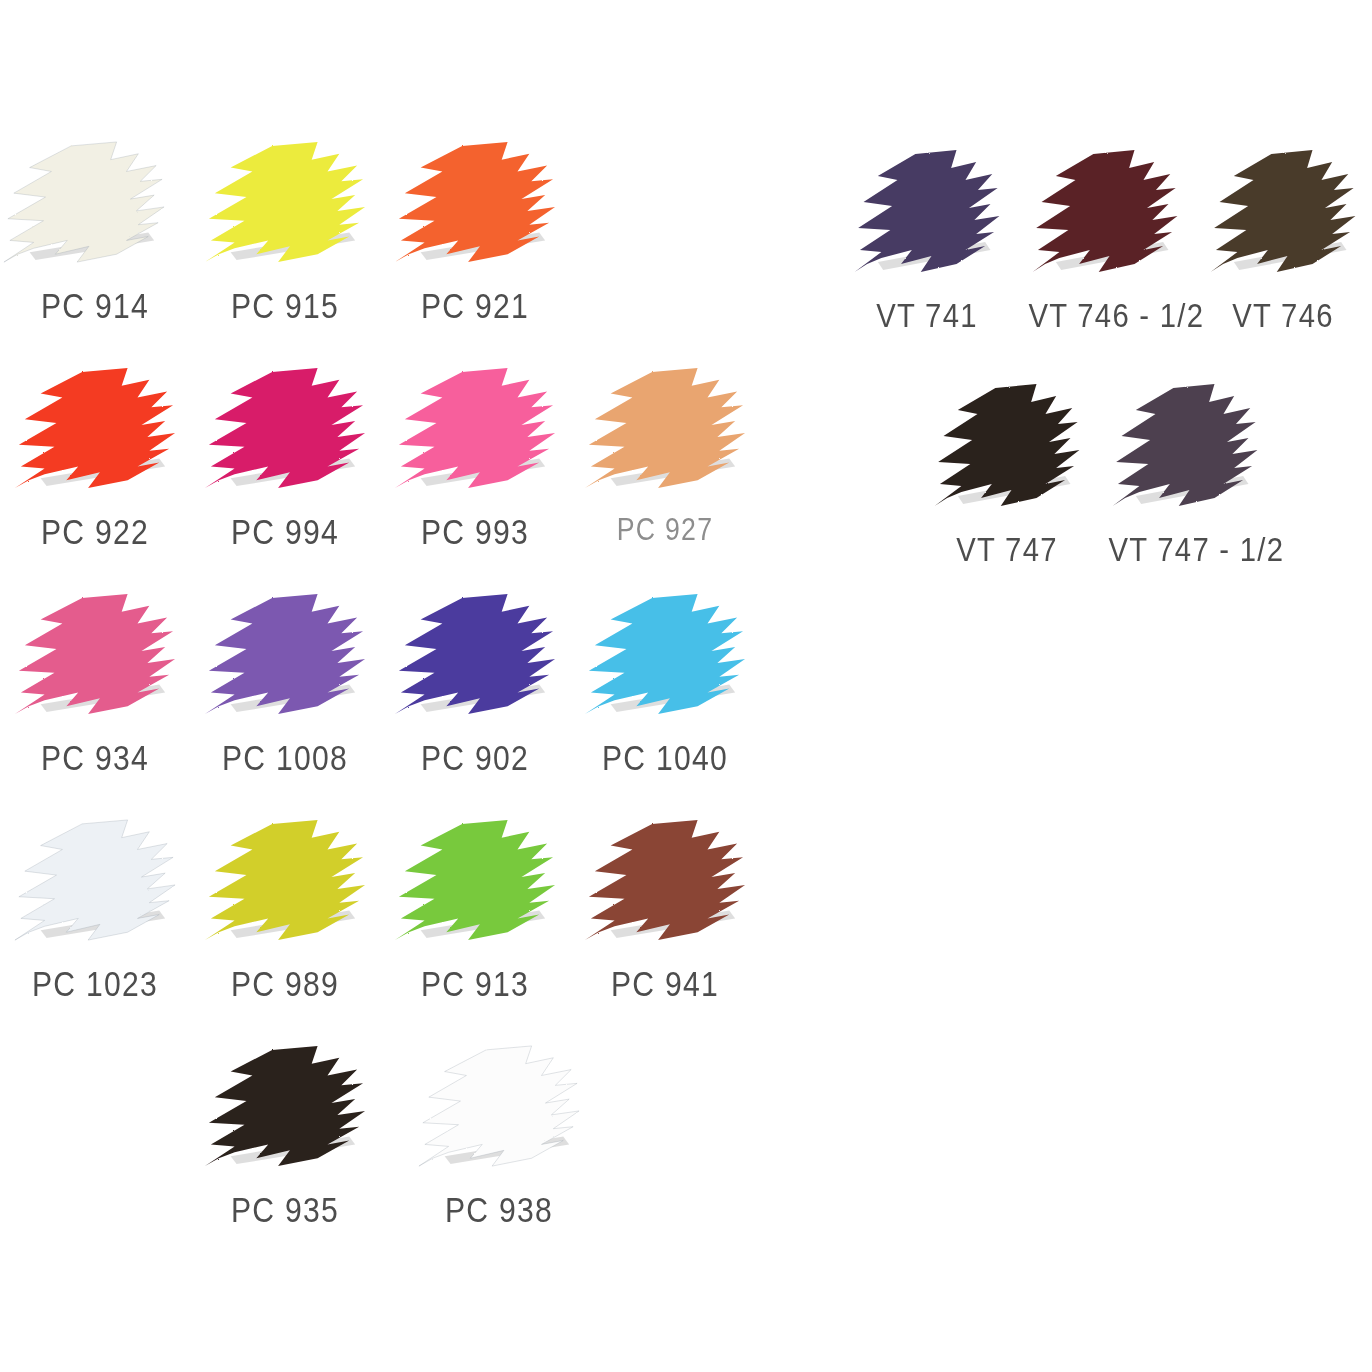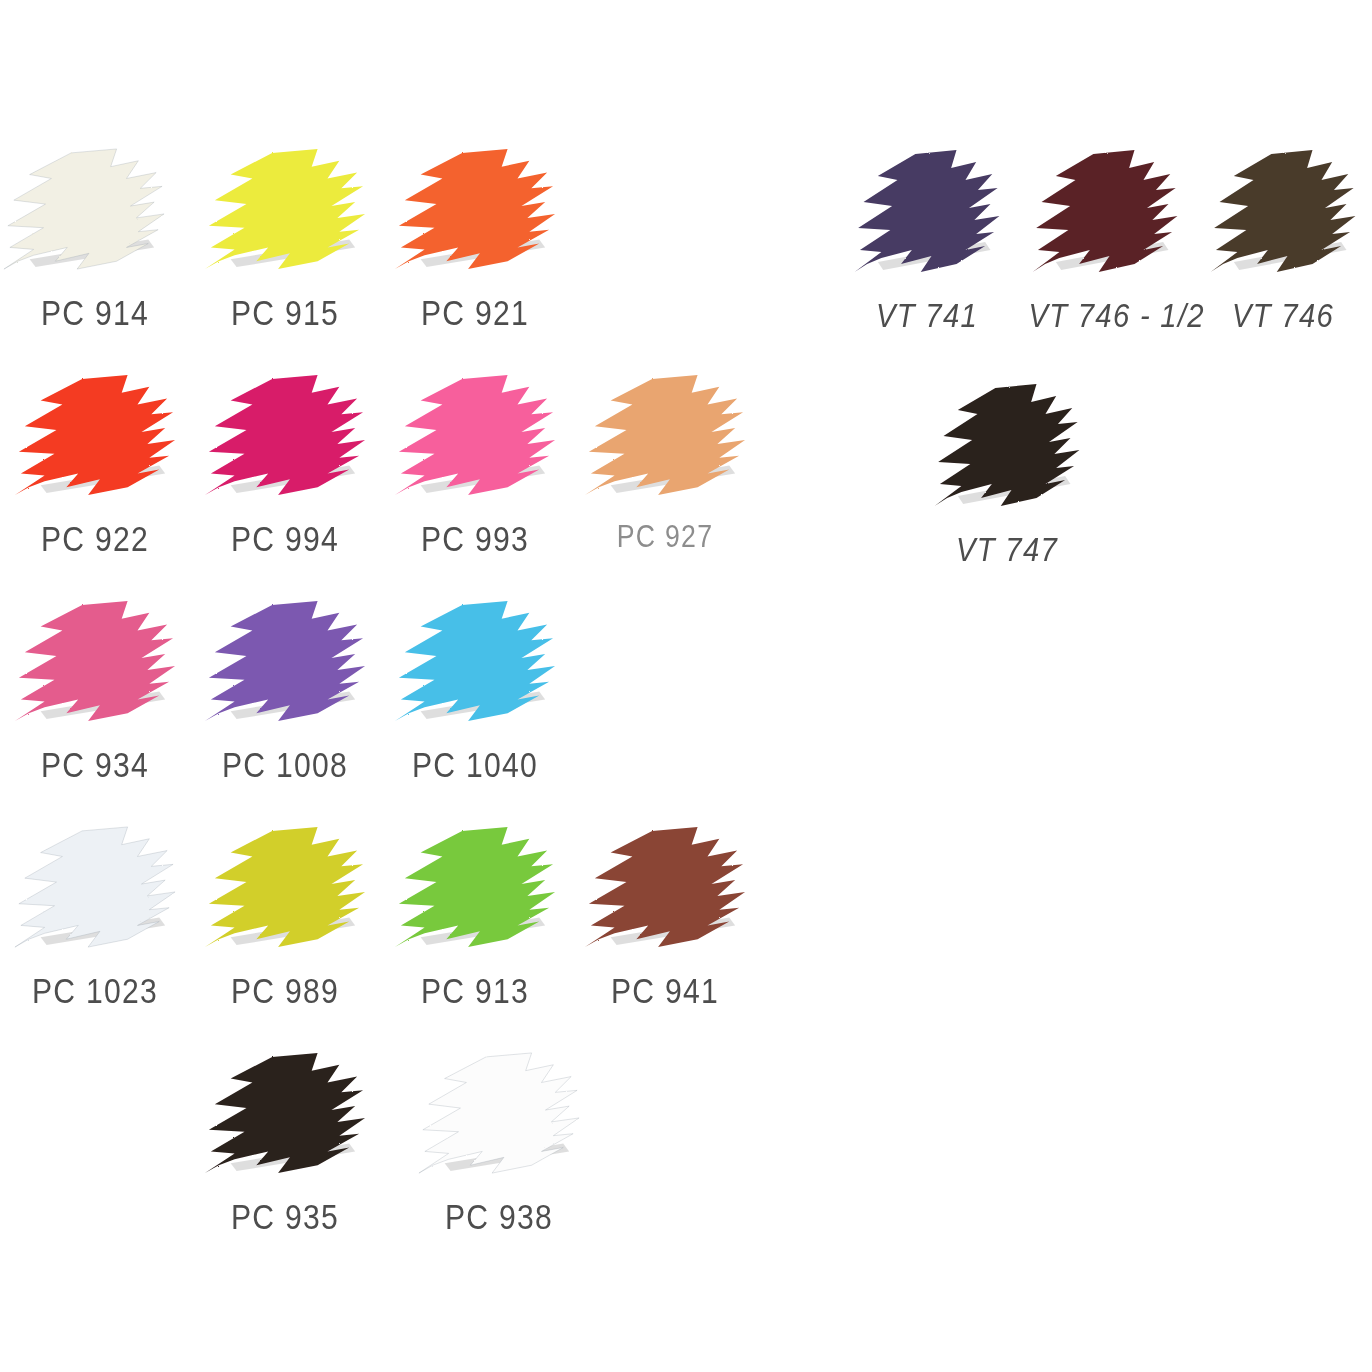--- a/index.html
+++ b/index.html
@@ -19,36 +19,36 @@
   #chart {
     position: absolute;
     inset: 0;
   }
 
   .group {
     position: absolute;
   }
 
   
-  #pc-group { left: 0px; top: 145px; width: 760px; }
+  #pc-group { left: 0px; top: 138px; width: 760px; }
   #vt-group { left: 838px; top: 146px; width: 534px; }
 
   .row {
     display: flex;
     position: relative;
   }
 
   .cell {
     position: relative;
     width: 190px;
     height: 226px;
     flex: 0 0 auto;
   }
 
-  .vt-cell { width: 178px; height: 234px; font-style: italic; }
+  .vt-cell { width: 178px; height: 234px; }
 
   .swatch-wrap {
     position: absolute;
     left: 50%;
     transform: translateX(-50%);
     top: 0;
     width: 168px;
     height: 130px;
   }
   .vt-cell .swatch-wrap { width: 152px; height: 132px; }
@@ -228,20 +228,35 @@
               <path d="M30,116 L150,96 L156,104 L36,124 Z" fill="rgba(0,0,0,0.13)"></path>
               <path d="M18,118 L4,126 L34,106 L10,104 L44,84 L8,82 L46,60 L14,56 L52,34 L30,30 L72,8 L118,4 L112,22 L140,16 L128,34 L158,28 L142,44 L164,42 L132,62 L156,58 L138,74 L166,70 L140,88 L160,86 L128,104 L150,100 L118,118 L78,126 L90,110 L56,118 L68,104 L34,112 Z" fill="#7b58b0" filter="url(#tex-PC-2-1)"></path>
             </svg>
           </div>
           <div class="label">PC 1008</div>
         </div>
         <div class="cell ">
           <div class="swatch-wrap">
             <svg viewBox="0 0 170 132" preserveAspectRatio="none">
               <defs>
+                <filter id="tex-PC-2-2" x="-5%" y="-5%" width="110%" height="110%">
+                  <feTurbulence type="fractalNoise" baseFrequency="0.9" numOctaves="3" result="n"></feTurbulence>
+                  <feDisplacementMap in="SourceGraphic" in2="n" scale="1.6"></feDisplacementMap>
+                </filter>
+              </defs>
+              <path d="M30,116 L150,96 L156,104 L36,124 Z" fill="rgba(0,0,0,0.13)"></path>
+              <path d="M18,118 L4,126 L34,106 L10,104 L44,84 L8,82 L46,60 L14,56 L52,34 L30,30 L72,8 L118,4 L112,22 L140,16 L128,34 L158,28 L142,44 L164,42 L132,62 L156,58 L138,74 L166,70 L140,88 L160,86 L128,104 L150,100 L118,118 L78,126 L90,110 L56,118 L68,104 L34,112 Z" fill="#4b3a9e" filter="url(#tex-PC-2-2)"></path>
+            </svg>
+          </div>
+          <div class="label">PC 902</div>
+        </div>
+        <div class="cell ">
+          <div class="swatch-wrap">
+            <svg viewBox="0 0 170 132" preserveAspectRatio="none">
+              <defs>
                 <filter id="tex-PC-2-3" x="-5%" y="-5%" width="110%" height="110%">
                   <feTurbulence type="fractalNoise" baseFrequency="0.9" numOctaves="3" result="n"></feTurbulence>
                   <feDisplacementMap in="SourceGraphic" in2="n" scale="1.6"></feDisplacementMap>
                 </filter>
               </defs>
               <path d="M30,116 L150,96 L156,104 L36,124 Z" fill="rgba(0,0,0,0.13)"></path>
               <path d="M18,118 L4,126 L34,106 L10,104 L44,84 L8,82 L46,60 L14,56 L52,34 L30,30 L72,8 L118,4 L112,22 L140,16 L128,34 L158,28 L142,44 L164,42 L132,62 L156,58 L138,74 L166,70 L140,88 L160,86 L128,104 L150,100 L118,118 L78,126 L90,110 L56,118 L68,104 L34,112 Z" fill="#47bfe8" filter="url(#tex-PC-2-3)"></path>
             </svg>
           </div>
           <div class="label">PC 1040</div>
@@ -399,16 +414,31 @@
                   <feTurbulence type="fractalNoise" baseFrequency="0.9" numOctaves="3" result="n"></feTurbulence>
                   <feDisplacementMap in="SourceGraphic" in2="n" scale="1.6"></feDisplacementMap>
                 </filter>
               </defs>
               <path d="M30,116 L150,96 L156,104 L36,124 Z" fill="rgba(0,0,0,0.13)"></path>
               <path d="M18,118 L4,126 L34,106 L10,104 L44,84 L8,82 L46,60 L14,56 L52,34 L30,30 L72,8 L118,4 L112,22 L140,16 L128,34 L158,28 L142,44 L164,42 L132,62 L156,58 L138,74 L166,70 L140,88 L160,86 L128,104 L150,100 L118,118 L78,126 L90,110 L56,118 L68,104 L34,112 Z" fill="#2b201c" filter="url(#tex-VT-1-0)"></path>
             </svg>
           </div>
           <div class="label">VT 747</div>
         </div>
+        <div class="cell vt-cell">
+          <div class="swatch-wrap">
+            <svg viewBox="0 0 170 132" preserveAspectRatio="none">
+              <defs>
+                <filter id="tex-VT-1-1" x="-5%" y="-5%" width="110%" height="110%">
+                  <feTurbulence type="fractalNoise" baseFrequency="0.9" numOctaves="3" result="n"></feTurbulence>
+                  <feDisplacementMap in="SourceGraphic" in2="n" scale="1.6"></feDisplacementMap>
+                </filter>
+              </defs>
+              <path d="M30,116 L150,96 L156,104 L36,124 Z" fill="rgba(0,0,0,0.13)"></path>
+              <path d="M18,118 L4,126 L34,106 L10,104 L44,84 L8,82 L46,60 L14,56 L52,34 L30,30 L72,8 L118,4 L112,22 L140,16 L128,34 L158,28 L142,44 L164,42 L132,62 L156,58 L138,74 L166,70 L140,88 L160,86 L128,104 L150,100 L118,118 L78,126 L90,110 L56,118 L68,104 L34,112 Z" fill="#4d4150" filter="url(#tex-VT-1-1)"></path>
+            </svg>
+          </div>
+          <div class="label">VT 747 - 1/2</div>
+        </div>
       </div>
     </div>
 
 </div>
 
 </body></html>

